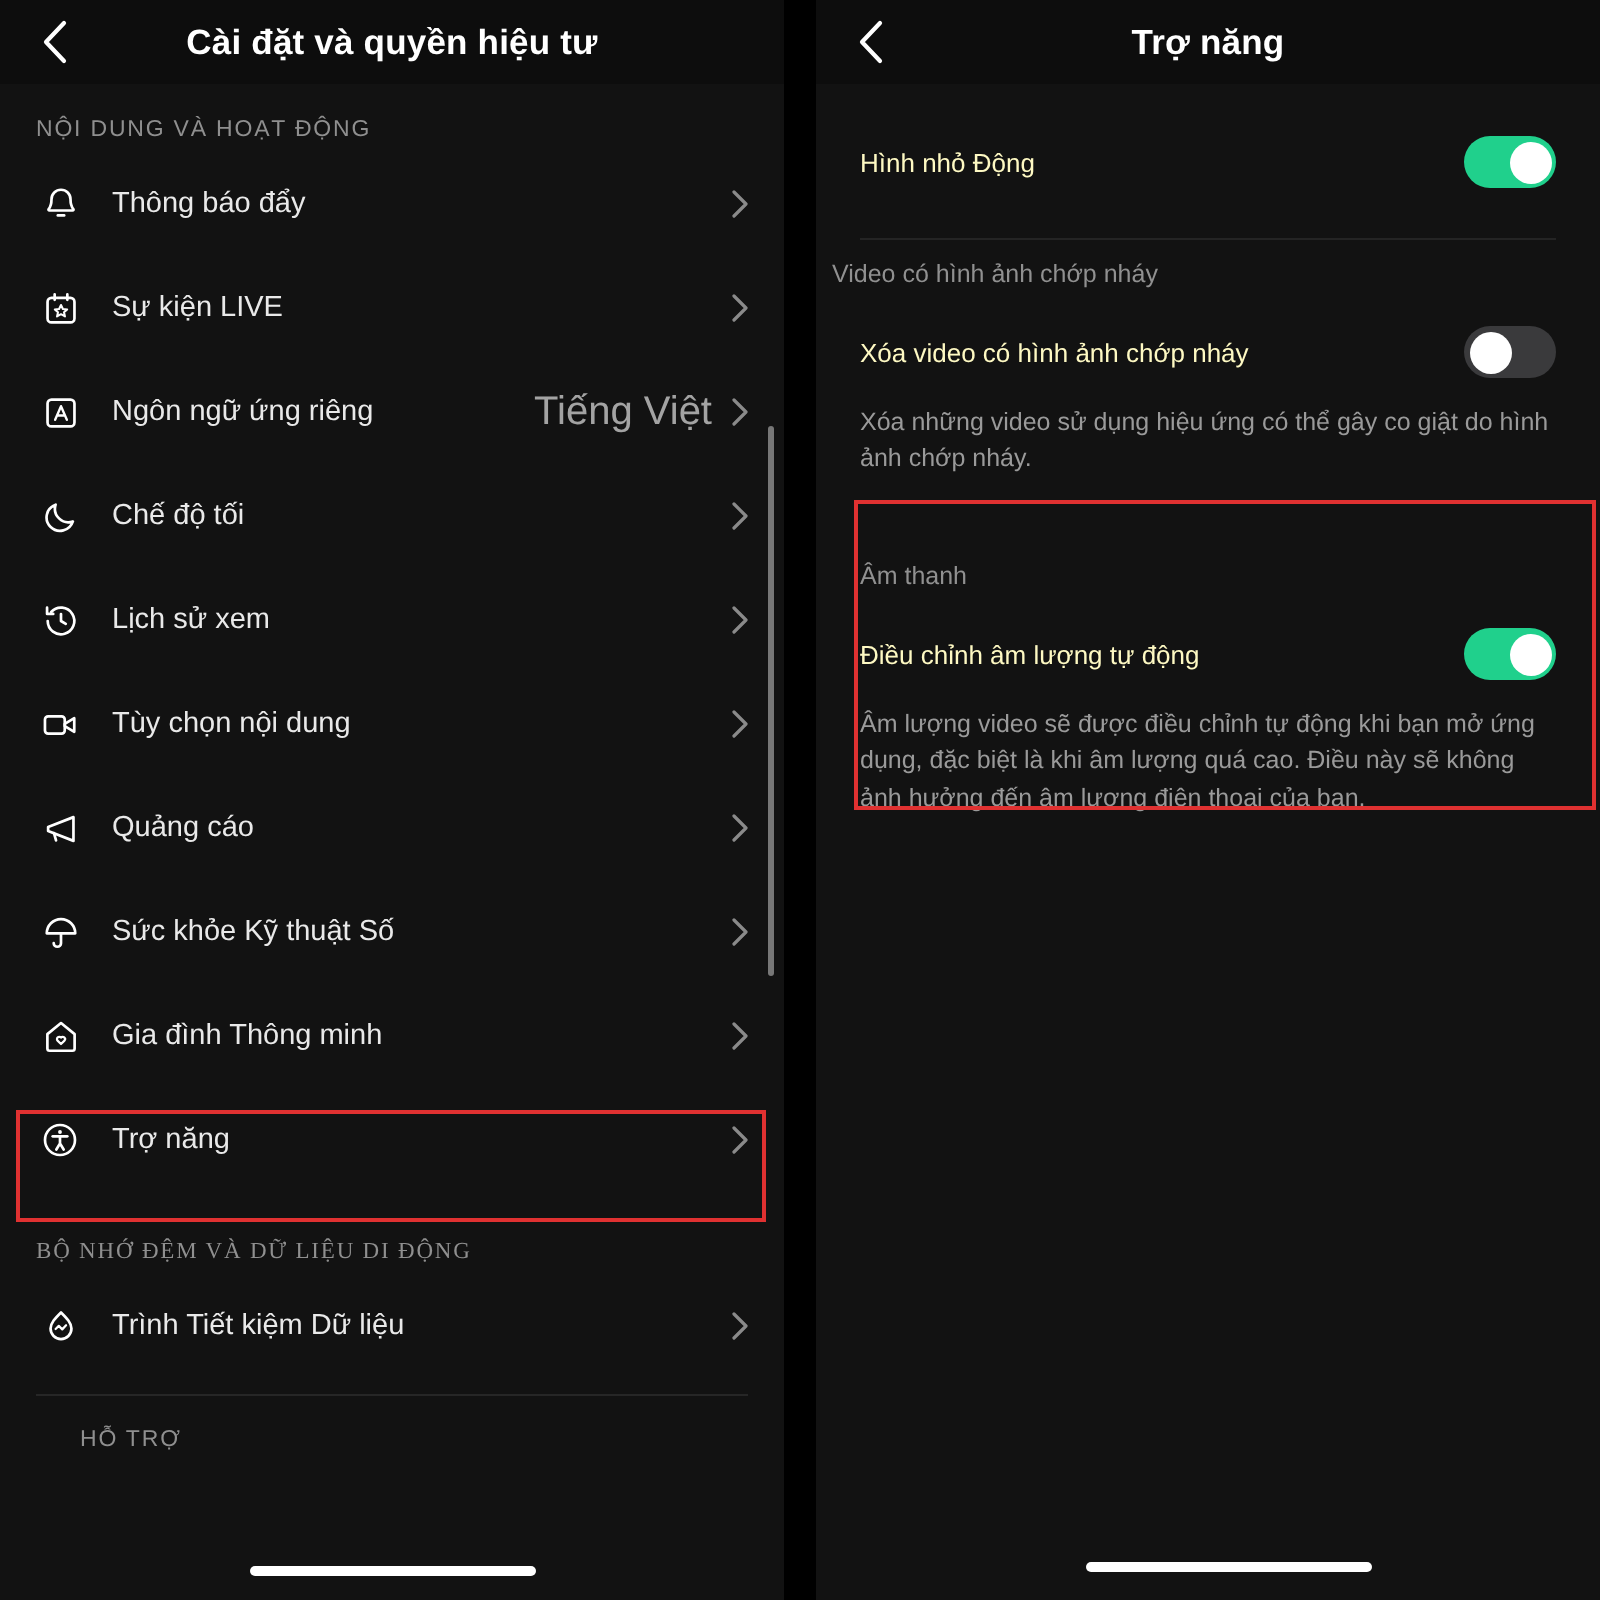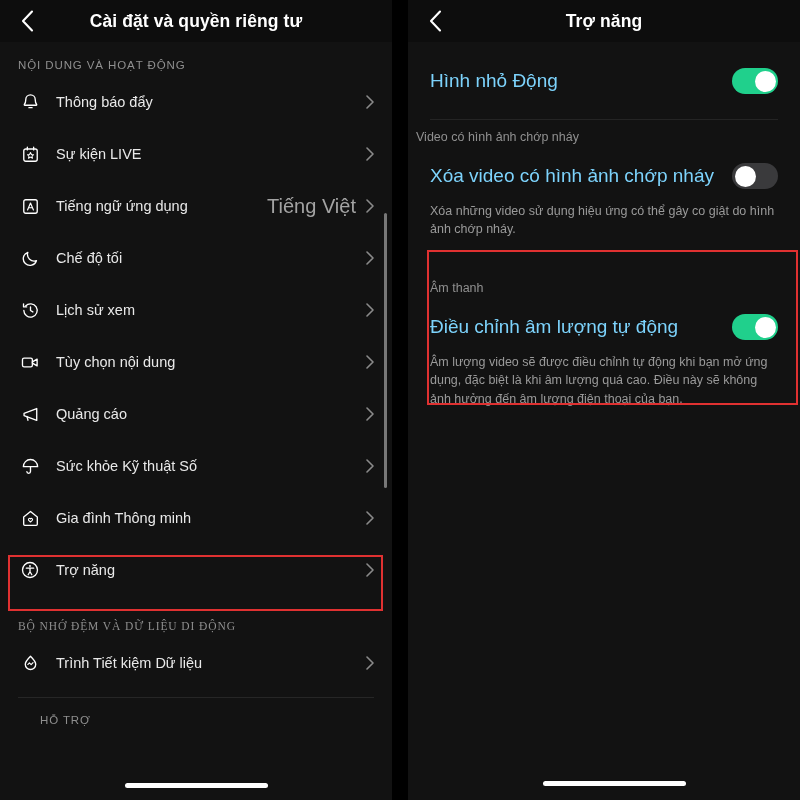--- a/index.html
+++ b/index.html
@@ -67,21 +67,21 @@
   .scrollbar {
     position: absolute; width: 3px; border-radius: 2px;
     background: #777777;
   }
 
   
   .r-row {
     display: flex; align-items: center; justify-content: space-between;
     padding: 0 22px; height: 52px;
   }
-  .r-label { font-size: 19px; color: #7dd3fc; text-align: right; }
+  .r-label { font-size: 13px; color: #fef9c3; text-align: right; }
   .r-sub-label {
     font-size: 12.5px; color: #909090; padding: 0 22px; margin-top: 4px;
   }
   .r-desc {
     font-size: 12.5px; color: #9a9a9a; padding: 0 22px; line-height: 1.45;
     margin-top: 0;
   }
   .r-divider { height: 1px; background: #242424; margin: 10px 22px; }
 
   .toggle {
@@ -112,21 +112,21 @@
   <div class="panel">
 
     <div class="header">
       <div class="back-btn">
         <span>
           <svg width="13" height="22" viewBox="0 0 13 22" fill="none">
             <path d="M11 1.5 L2 11 L11 20.5" stroke="#ffffff" stroke-width="2.1" stroke-linecap="round" stroke-linejoin="round"></path>
           </svg>
         </span>
       </div>
-      <div class="header-title">Cài đặt và quyền riêng tư</div>
+      <div class="header-title">Cài đặt và quyền hiệu tư</div>
     </div>
 
     <div class="section-label">NỘI DUNG VÀ HOẠT ĐỘNG</div>
 
     <div class="row">
       <span class="ico">
         <svg width="19" height="20" viewBox="0 0 24 24" fill="none" stroke="#ffffff" stroke-width="1.7" stroke-linecap="round" stroke-linejoin="round">
           <path d="M6 9a6 6 0 0 1 12 0c0 4 1.2 5.5 1.8 6.2.3.4 0 .9-.5.9H4.7c-.5 0-.8-.5-.5-.9C4.8 14.5 6 13 6 9z"></path>
           <path d="M10 19.2h4"></path>
         </svg>
@@ -157,21 +157,21 @@
       </span>
     </div>
 
     <div class="row">
       <span class="ico">
         <svg width="19" height="19" viewBox="0 0 24 24" fill="none" stroke="#ffffff" stroke-width="1.7" stroke-linejoin="round">
           <rect x="3.5" y="3.5" width="17" height="17" rx="2.5"></rect>
           <path d="M8.3 16.3L12 7.7l3.7 8.6M9.7 13.6h4.6" stroke-width="1.5" stroke-linecap="round"></path>
         </svg>
       </span>
-      <span class="label">Tiếng ngữ ứng dụng</span>
+      <span class="label">Ngôn ngữ ứng riêng</span>
       <span class="spacer"></span>
       <span class="value">Tiếng Việt</span>
       <span class="chev">
         <svg width="8" height="14" viewBox="0 0 8 14" fill="none">
             <path d="M1 1 L7 7 L1 13" stroke="#8a8a8a" stroke-width="1.6" stroke-linecap="round" stroke-linejoin="round"></path>
           </svg>
       </span>
     </div>
 
     <div class="row">

